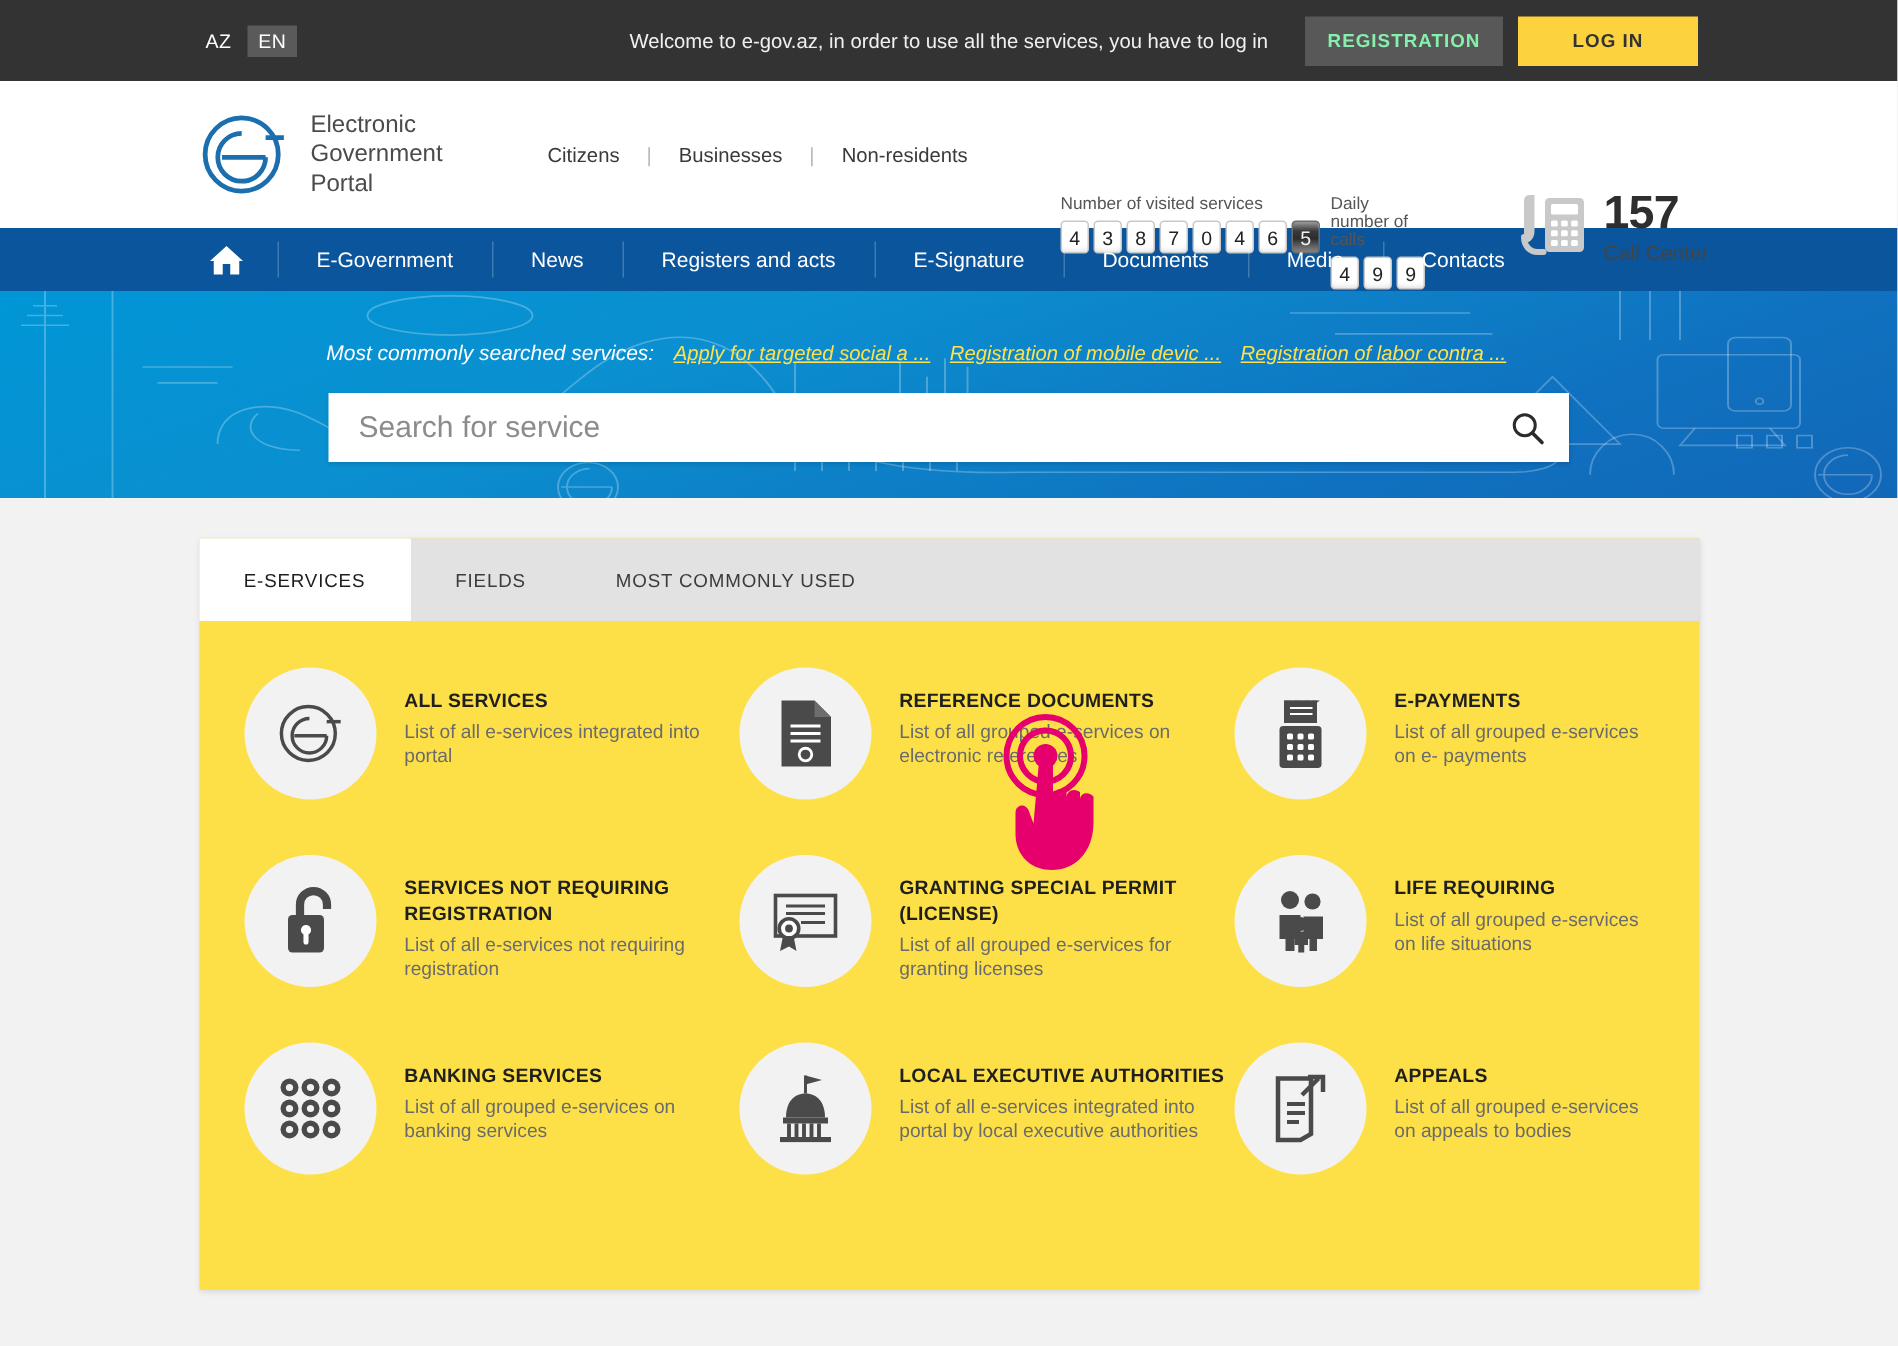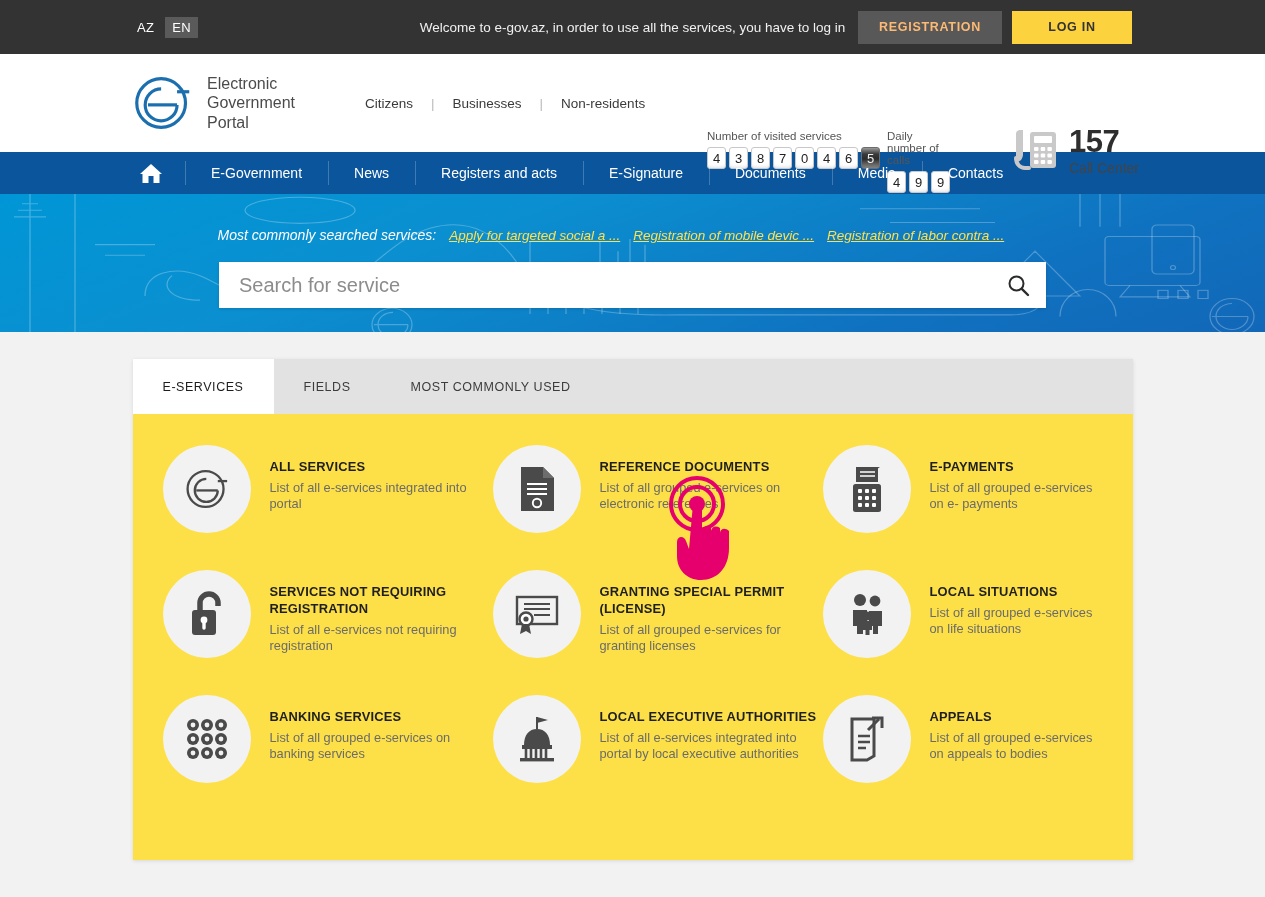--- a/index.html
+++ b/index.html
@@ -27,21 +27,21 @@
     position: absolute; left: 0; right: 0; text-align: center;
     color: #f0f0f0; font-size: 13.5px; pointer-events: none;
   }
   .topbar-actions {
     position: absolute; right: 133px; display: flex; gap: 10px; align-items: center;
   }
   .btn-reg, .btn-login {
     border: none; height: 33px; font-size: 12.5px; font-weight: bold;
     letter-spacing: .7px; cursor: pointer; font-family: inherit;
   }
-  .btn-reg { background: #585858; color: #fdba74; width: 144px; }
+  .btn-reg { background: #585858; color: #86efac; width: 132px; }
   .btn-login { background: #fcd23f; color: #333333; width: 120px; }
 
   
   .header {
     height: 98px; background: #ffffff;
     position: relative; display: flex; align-items: center;
   }
   .logo-block { position: absolute; left: 133px; display: flex; align-items: center; gap: 14px; }
   .logo-mark { width: 60px; height: 60px; }
   .logo-text {
@@ -413,21 +413,21 @@
           <svg width="44" height="44" viewBox="0 0 44 44">
             <circle cx="15" cy="8" r="6" fill="#4a4a4a"></circle>
             <circle cx="30" cy="9" r="5.4" fill="#4a4a4a"></circle>
             <path d="M8 18 h14 v16 h-4 v8 h-6 v-8 h-4 Z" fill="#4a4a4a"></path>
             <path d="M24 19 h13 v15 h-4 v8 h-5 v-8 h-4 Z" fill="#4a4a4a"></path>
             <circle cx="22" cy="24" r="4.6" fill="#4a4a4a"></circle>
             <path d="M18 29 h9 v9 h-2.5 v5 h-4 v-5 h-2.5 Z" fill="#4a4a4a"></path>
           </svg>
         </div>
         <div class="card-body">
-          <div class="card-title">LOCAL SITUATIONS</div>
+          <div class="card-title">LIFE REQUIRING</div>
           <div class="card-desc">List of all grouped e-services on life situations</div>
         </div>
       </div>
 
       <div class="card">
         <div class="card-icon">
           <svg width="44" height="44" viewBox="0 0 44 44">
             <g fill="#4a4a4a">
               <circle cx="8" cy="8" r="6"></circle>
                 <circle cx="22" cy="8" r="6"></circle>

